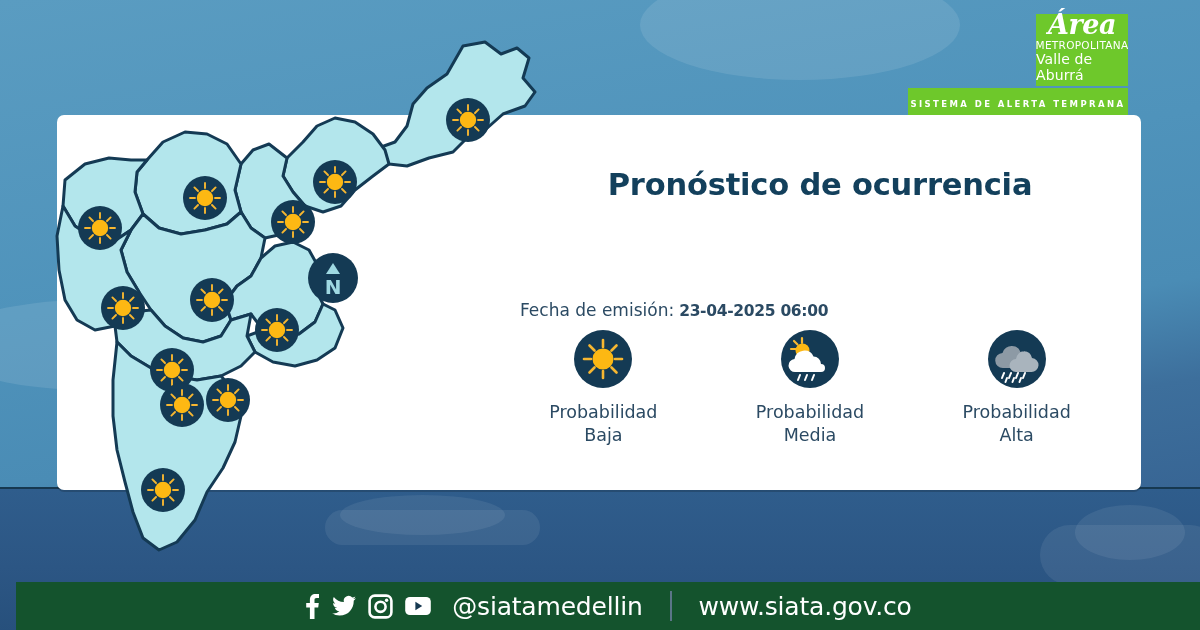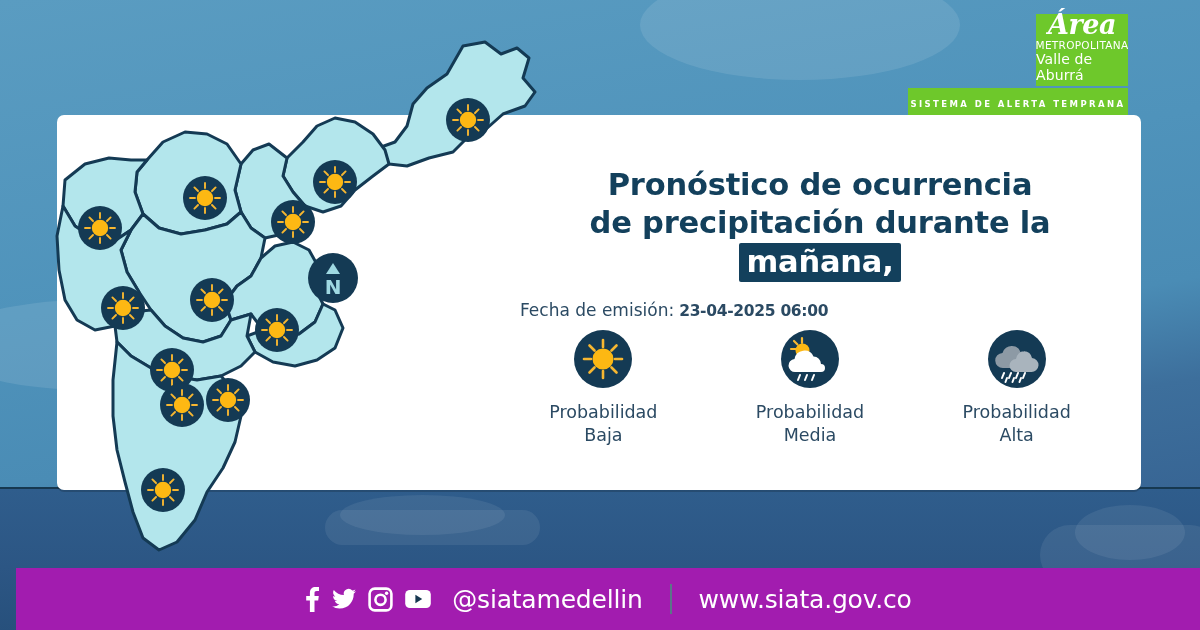--- a/index.html
+++ b/index.html
@@ -77,21 +77,21 @@
   .map-wrap{position:absolute;left:55px;top:30px;width:520px;height:540px;}
   .map-wrap svg{display:block;overflow:visible;}
   .sun-badge{position:absolute;width:44px;height:44px;margin-left:-22px;margin-top:-22px;}
   .compass{
     position:absolute;width:50px;height:50px;border-radius:50%;background:#143a54;
     margin-left:-25px;margin-top:-25px;display:flex;align-items:center;justify-content:center;
   }
 
   
   .footer{
-    position:absolute;left:16px;right:0;bottom:0;height:62px;background:#a21caf;
+    position:absolute;left:16px;right:0;bottom:0;height:48px;background:#14532d;
     display:flex;align-items:center;justify-content:center;gap:0;
   }
   .social{display:flex;align-items:center;gap:11px;margin-right:20px;}
   .handle{color:#fff;font-size:25px;font-weight:400;letter-spacing:-.2px;}
   .divider{width:2px;height:30px;background:#5b7588;margin:0 27px;}
   .site{color:#fff;font-size:25px;font-weight:400;letter-spacing:-.2px;}
 </style>
 </head>
 <body>
 
@@ -347,24 +347,20 @@
     <div class="compass" id="compass" style="left: 278px; top: 248px;">
       <svg width="34" height="38" viewBox="0 0 34 38">
         <path d="M17 4 L24 15 L10 15 Z" fill="#9fd9e2"></path>
         <text x="17" y="35" text-anchor="middle" fill="#9fd9e2" font-family="'DejaVu Sans',sans-serif" font-size="20" font-weight="700" id="compass-letter">N</text>
       </svg>
     </div>
   </div>
 
   <div class="headline">
     <div>Pronóstico de ocurrencia</div>
-    <div>
-      <span>de precipitación durante la</span>
-      <span class="hl-mark">mañana,</span>
-    </div>
   </div>
 
   <div class="emission">
     <span class="lbl">Fecha de emisión:</span><span class="val">23-04-2025 06:00</span>
   </div>
 
   <div class="legend">
 
     <div class="legend-item">
       <div class="legend-badge">

